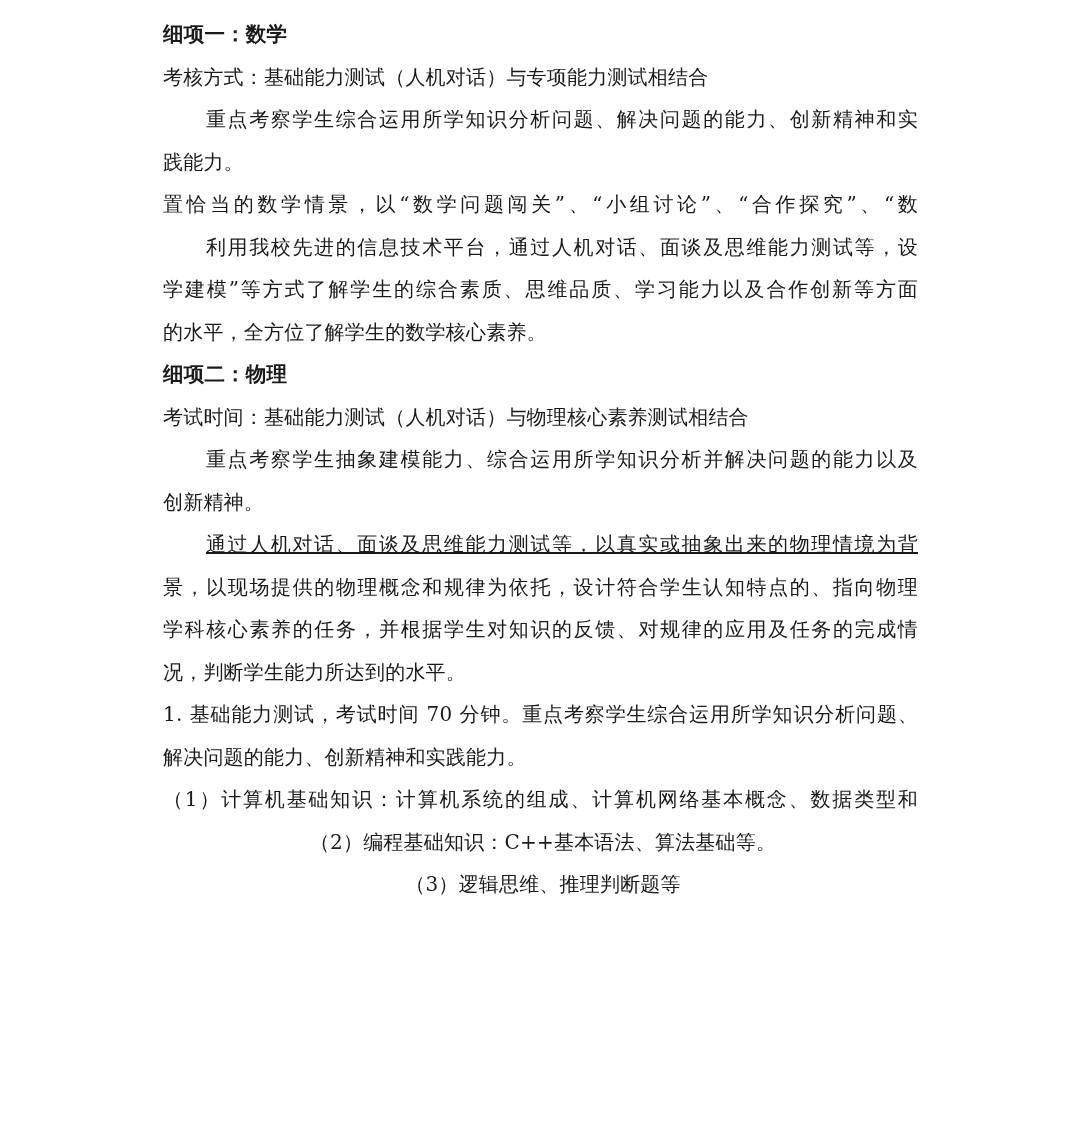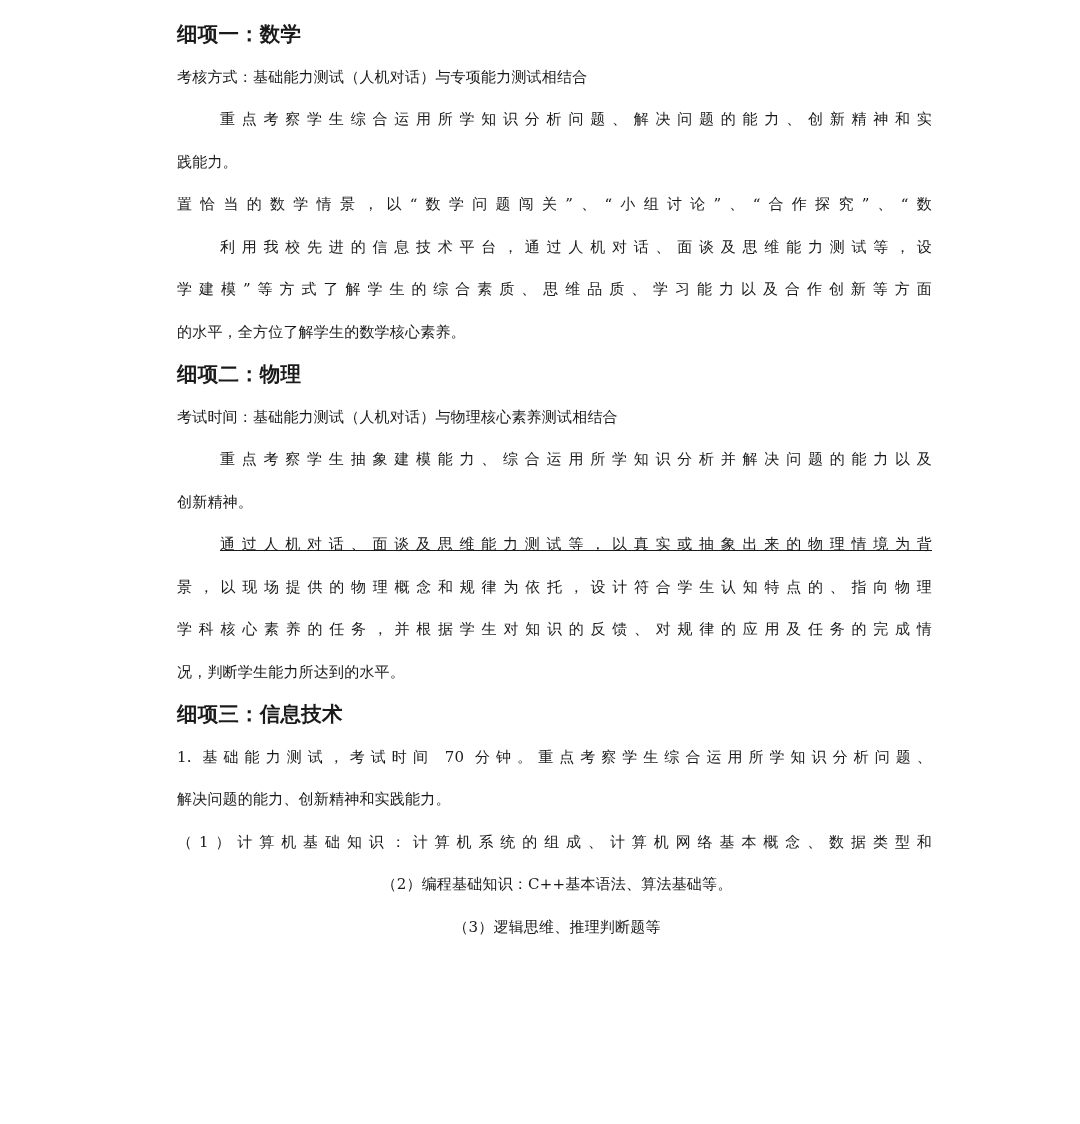--- a/index.html
+++ b/index.html
@@ -10,28 +10,28 @@
     body {
       width: 1080px;
       height: 1124px;
       position: relative;
       overflow: hidden;
       font-family: "DejaVu Serif", "Liberation Serif", serif;
       color: #1a1a1a;
     }
     .page {
       position: absolute;
-      left: 177px;
+      left: 163px;
       top: 13px;
       width: 760px;
     }
     .line {
       height: 42.5px;
       line-height: 42.5px;
-      font-size: 15px;
+      font-size: 20px;
       white-space: nowrap;
       letter-spacing: 0.2px;
     }
     .heading {
       font-weight: bold;
       font-family: "DejaVu Sans", "Liberation Sans", sans-serif;
       font-size: 20.5px;
     }
     .indent {
       padding-left: 43px;
@@ -75,21 +75,20 @@
     </div>
     <div>
       <div class="line indent justify" style="width:712px;text-decoration:underline;">通过人机对话、面谈及思维能力测试等，以真实或抽象出来的物理情境为背</div>
       <div class="line justify">景，以现场提供的物理概念和规律为依托，设计符合学生认知特点的、指向物理</div>
       <div class="line justify">学科核心素养的任务，并根据学生对知识的反馈、对规律的应用及任务的完成情</div>
       <div class="line">况，判断学生能力所达到的水平。</div>
     </div>
   </div>
 
   <div>
-    <div class="line heading">细项三：信息技术</div>
     <div>
       <div class="line justify">1. 基础能力测试，考试时间 70 分钟。重点考察学生综合运用所学知识分析问题、</div>
       <div class="line">解决问题的能力、创新精神和实践能力。</div>
     </div>
     <div>
       <div>
         <div class="line justify list-line">（1）计算机基础知识：计算机系统的组成、计算机网络基本概念、数据类型和</div>
       </div>
       <div>
         <div class="line list-line">（2）编程基础知识：C++基本语法、算法基础等。</div>

